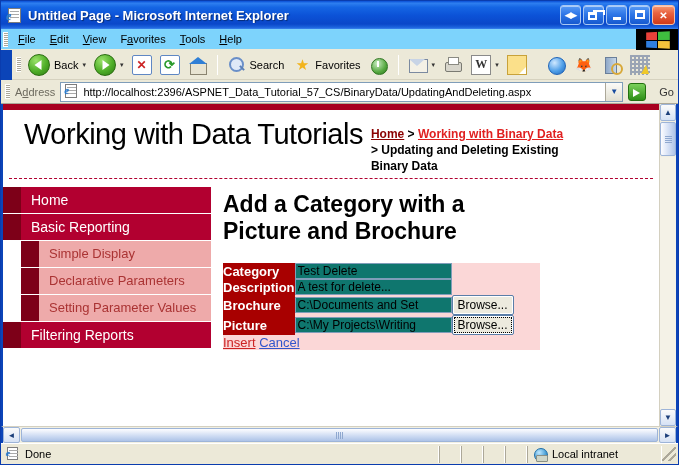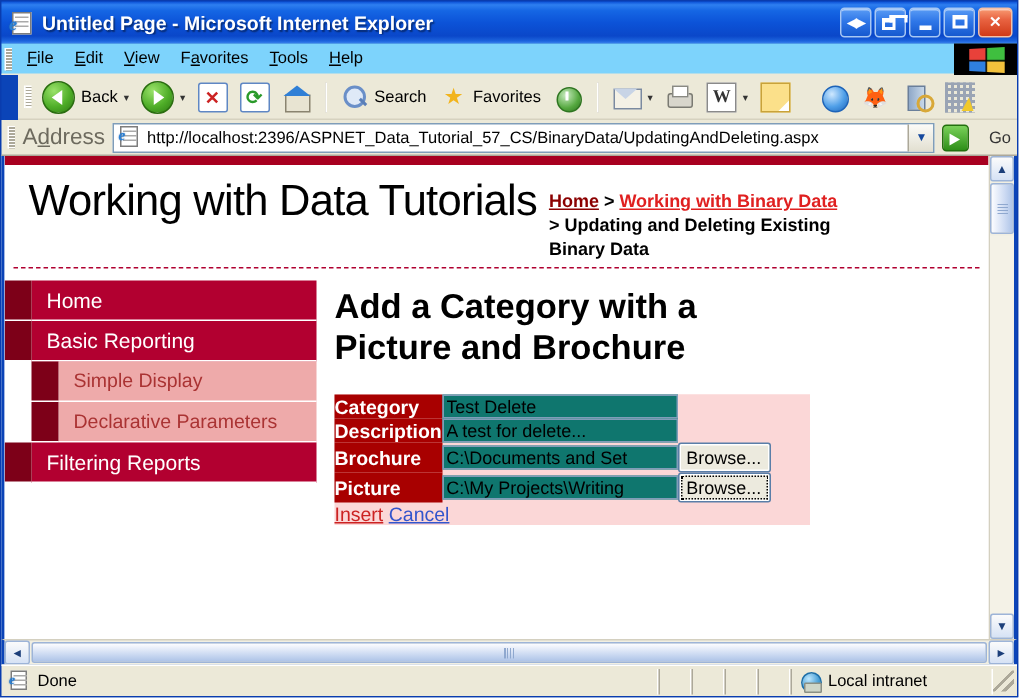--- a/index.html
+++ b/index.html
@@ -171,21 +171,21 @@
       repeating-linear-gradient(to right,#9aa4b4 0 2px,transparent 2px 4px),
       repeating-linear-gradient(to bottom,#9aa4b4 0 2px,transparent 2px 4px);}
   .ico-msn::after{content:"";position:absolute;right:1px;bottom:1px;width:0;height:0;
      border-left:5px solid transparent;border-right:3px solid transparent;border-bottom:9px solid #f0c92a;}
 
   
   #addressbar {
     height: 24px; background: #ece9d8; display:flex; align-items:center;
     flex:0 0 auto; padding-left:2px; border-bottom:1px solid #aca899;
   }
-  #address-label { font-size:15px; color:#6d6a5e; padding:0 5px 0 2px; white-space:nowrap; }
+  #address-label { font-size:11px; color:#6d6a5e; padding:0 5px 0 2px; white-space:nowrap; }
   #address-field {
     flex:1 1 auto; height:20px; background:#fff; border:1px solid #7f9db9;
     display:flex; align-items:center; min-width:0;
   }
   #addr-icon { width:16px;height:16px;margin:0 3px; position:relative; flex:0 0 auto; }
   #addr-icon .ie-doc { left:1px; top:0px; width:12px; height:14px; }
   #addr-text { font-size:11px; color:#000; white-space:nowrap; overflow:hidden;
                flex:1 1 auto; }
   #addr-drop {
     width:17px; height:18px; flex:0 0 auto;
@@ -208,21 +208,21 @@
     overflow:hidden;
   }
   #page-canvas {
     flex:1 1 auto; position:relative; overflow:hidden; background:#fff;
   }
   #topbar-red { height:6px; background:#a80020; width:100%; }
 
   #header-row { display:flex; align-items:flex-start; padding:4px 0 0 0; }
   #site-title {
     font-size:29px; color:#000; font-family:"Liberation Sans",sans-serif;
-    padding:4px 0 0 16px; white-space:nowrap; letter-spacing:-0.5px;text-align:right;
+    padding:4px 0 0 21px; white-space:nowrap; letter-spacing:-0.5px;text-align:right;
   }
   #breadcrumb {
     font-size:12px; font-weight:bold; line-height:16px; color:#000;
     padding:12px 10px 0 8px; width:215px;
   }
   #breadcrumb a { text-decoration:underline; }
   .bc-home { color:#8b0000; }
   .bc-wwbd { color:#e02020; }
   #dash-sep {
     border-top:1px dashed #b00030; margin:4px 6px 0 6px; height:0;
@@ -493,20 +493,21 @@
 
       <div id="dash-sep"></div>
 
       <div id="content-row">
 
         <div id="sidebar">
           <div class="nav-top">Home</div>
           <div class="nav-top">Basic Reporting</div>
           <div class="nav-sub">Simple Display</div>
           <div class="nav-sub">Declarative Parameters</div>
+          <div class="nav-sub">Setting Parameter Values</div>
           <div class="nav-top">Filtering Reports</div>
         </div>
 
         <div id="main">
           <div id="page-title">Add a Category with a Picture and Brochure</div>
 
           <table id="form-table">
             <tbody>
                 <tr>
               <td class="lbl-cell">Category</td>

